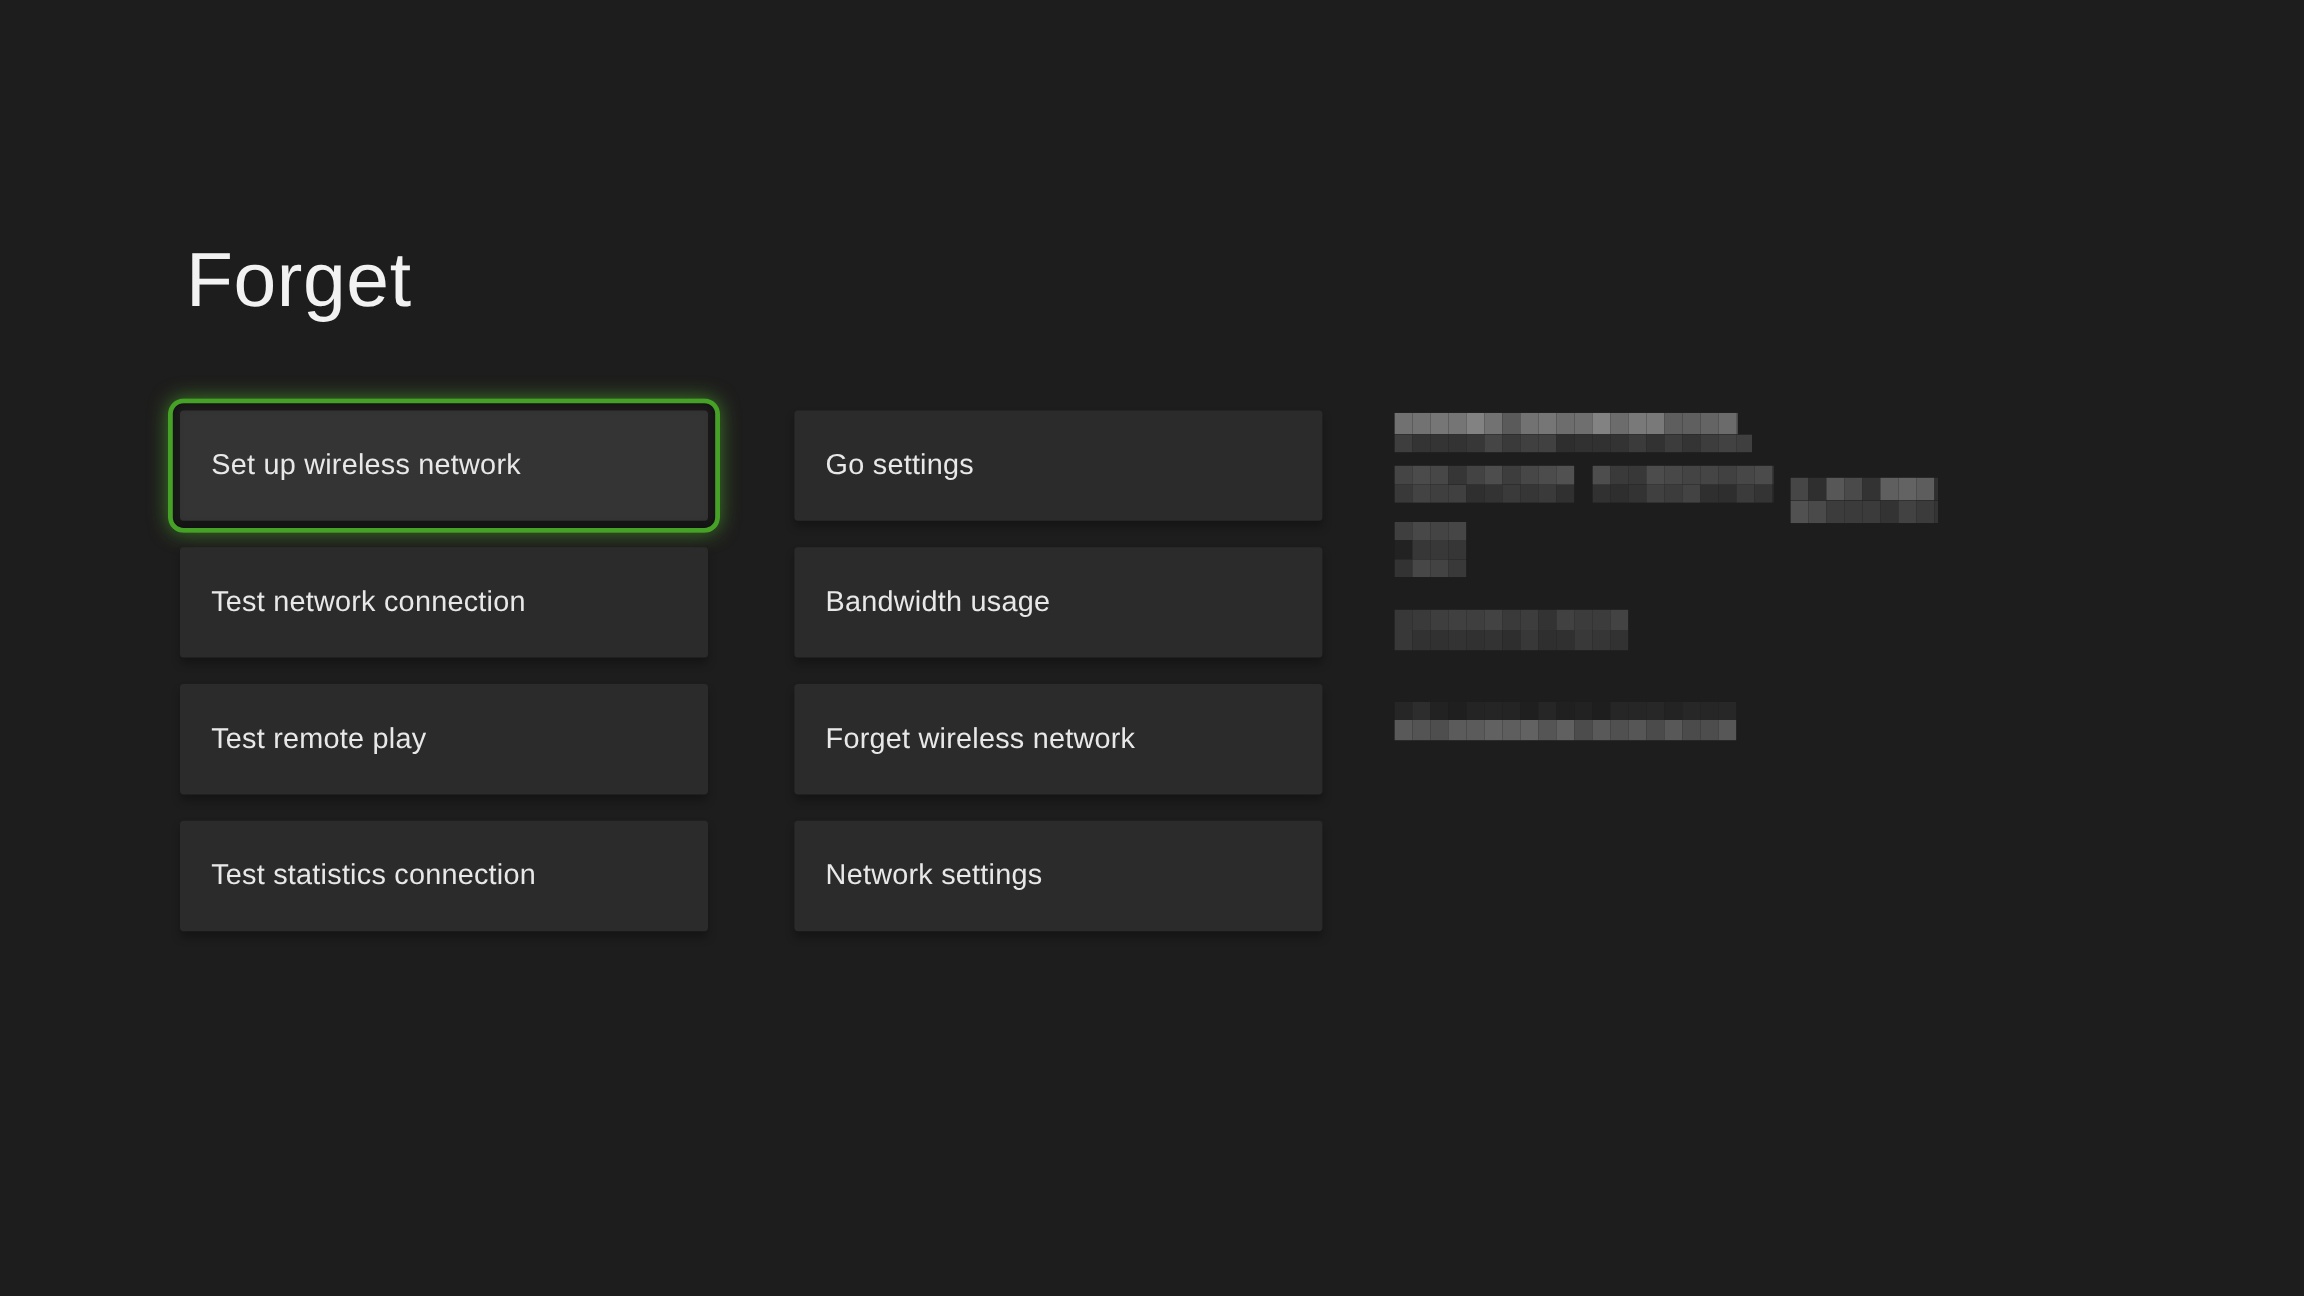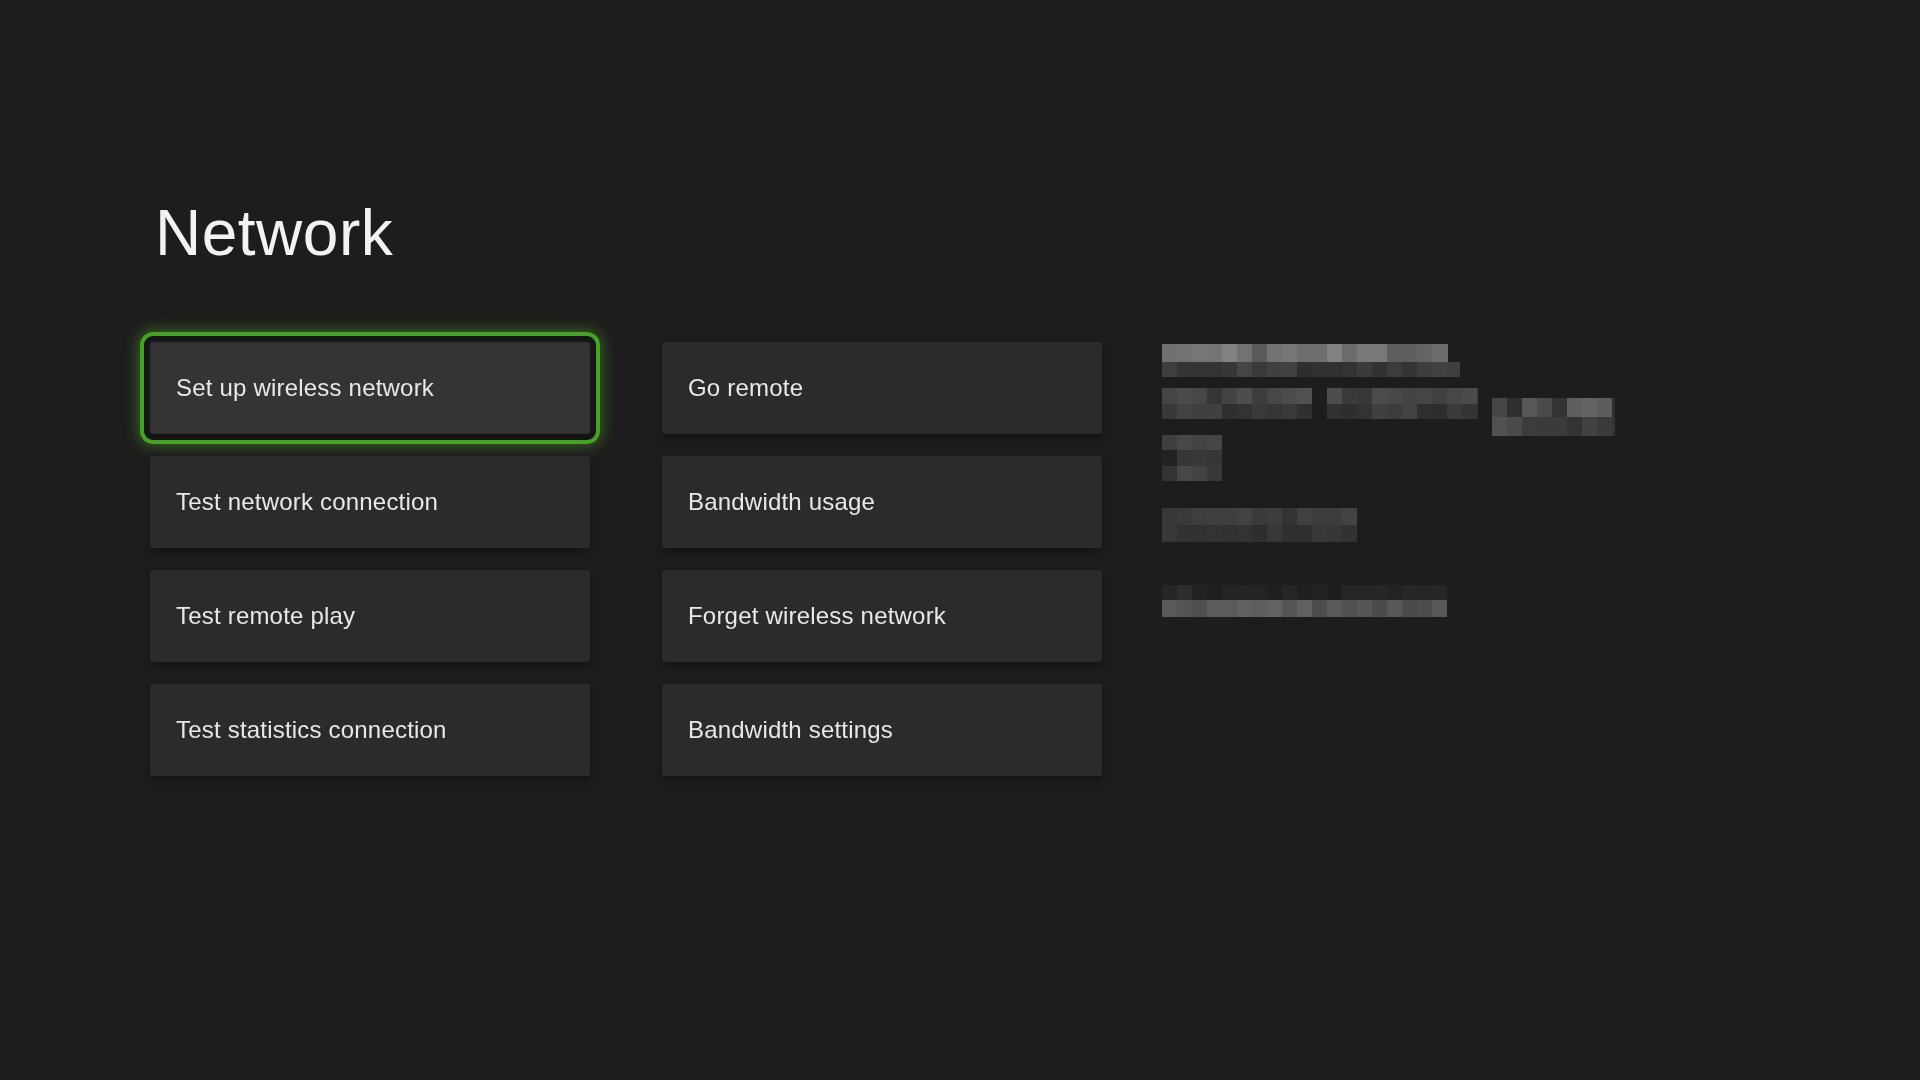--- a/index.html
+++ b/index.html
@@ -84,50 +84,50 @@
     display:block;
     height:100%;
     flex:0 0 auto;
   }
 </style>
 </head>
 <body style="background: rgb(30, 29, 29);">
 
 <div class="screen" style="background: rgb(30, 29, 29);">
 
-  <h1 class="page-title">Network</h1>
+  <h1 class="page-title">Forget</h1>
 
   <div class="menu-col left">
     <div class="btn selected">
       <span class="btn-label">Set up wireless network</span>
       <span class="focus-ring"></span>
     </div>
     <div class="btn">
       <span class="btn-label">Test network connection</span>
     </div>
     <div class="btn">
       <span class="btn-label">Test remote play</span>
     </div>
     <div class="btn">
       <span class="btn-label">Test statistics connection</span>
     </div>
   </div>
 
   <div class="menu-col right">
     <div class="btn">
-      <span class="btn-label">Go remote</span>
+      <span class="btn-label">Go settings</span>
     </div>
     <div class="btn">
       <span class="btn-label">Bandwidth usage</span>
     </div>
     <div class="btn">
       <span class="btn-label">Forget wireless network</span>
     </div>
     <div class="btn">
-      <span class="btn-label">Bandwidth settings</span>
+      <span class="btn-label">Network settings</span>
     </div>
   </div>
 
   <div class="info-panel" id="info-panel">
       <div class="mosaic-line" style="left: 1162px; top: 344px; width: 286px; height: 18px;">
         <span style="width: 15px; background: rgb(113, 113, 113);"></span>
         <span style="width: 15px; background: rgb(114, 114, 114);"></span>
         <span style="width: 15px; background: rgb(118, 118, 118);"></span>
         <span style="width: 15px; background: rgb(117, 117, 117);"></span>
         <span style="width: 15px; background: rgb(130, 130, 130);"></span>

